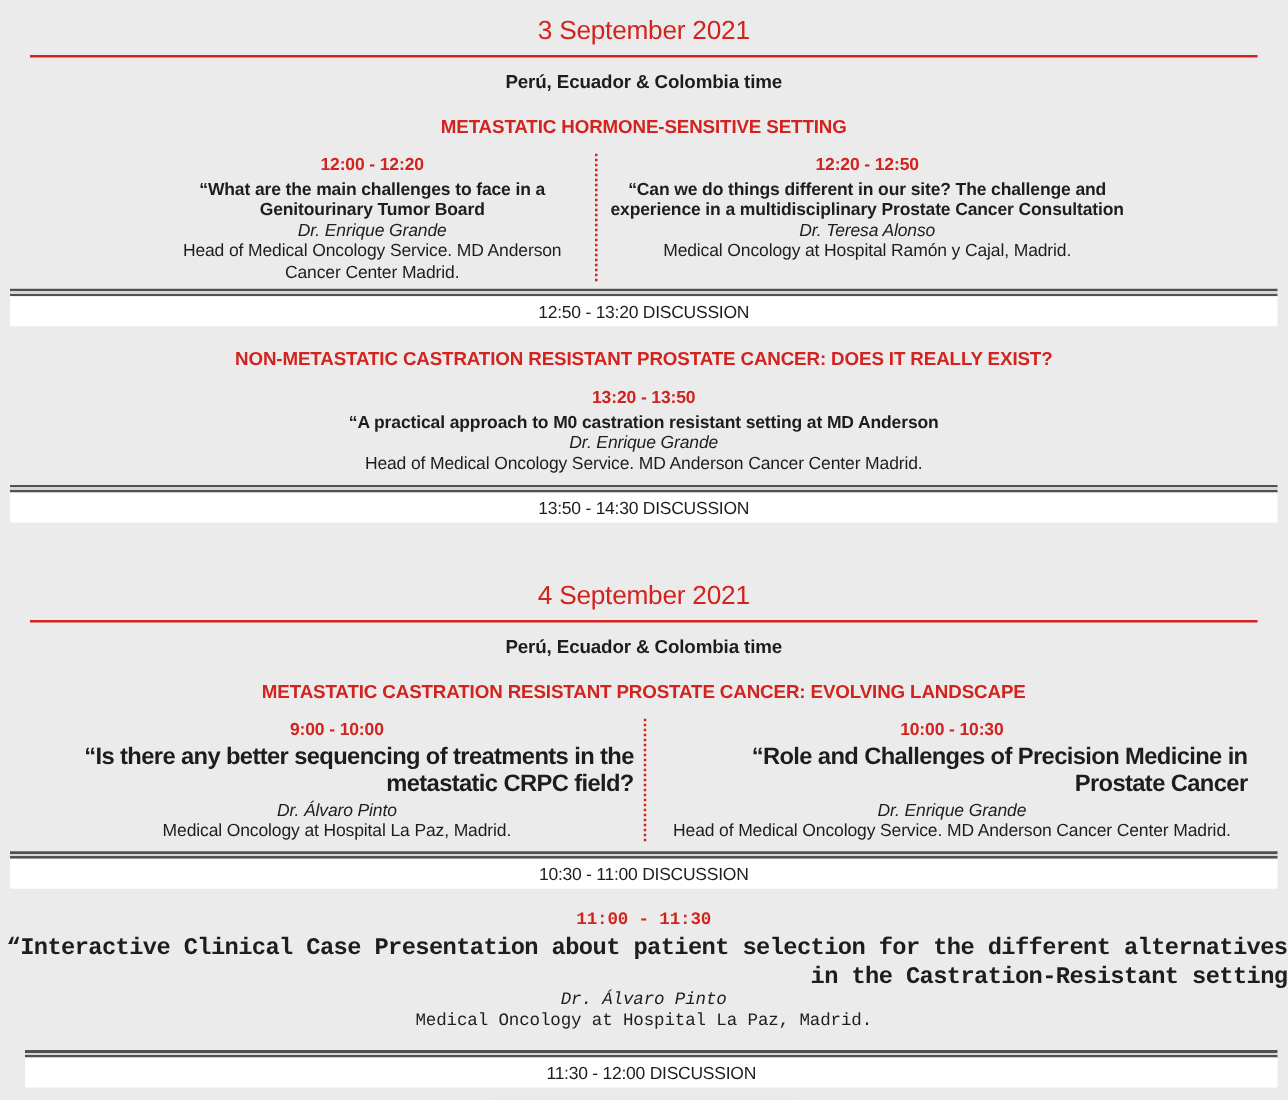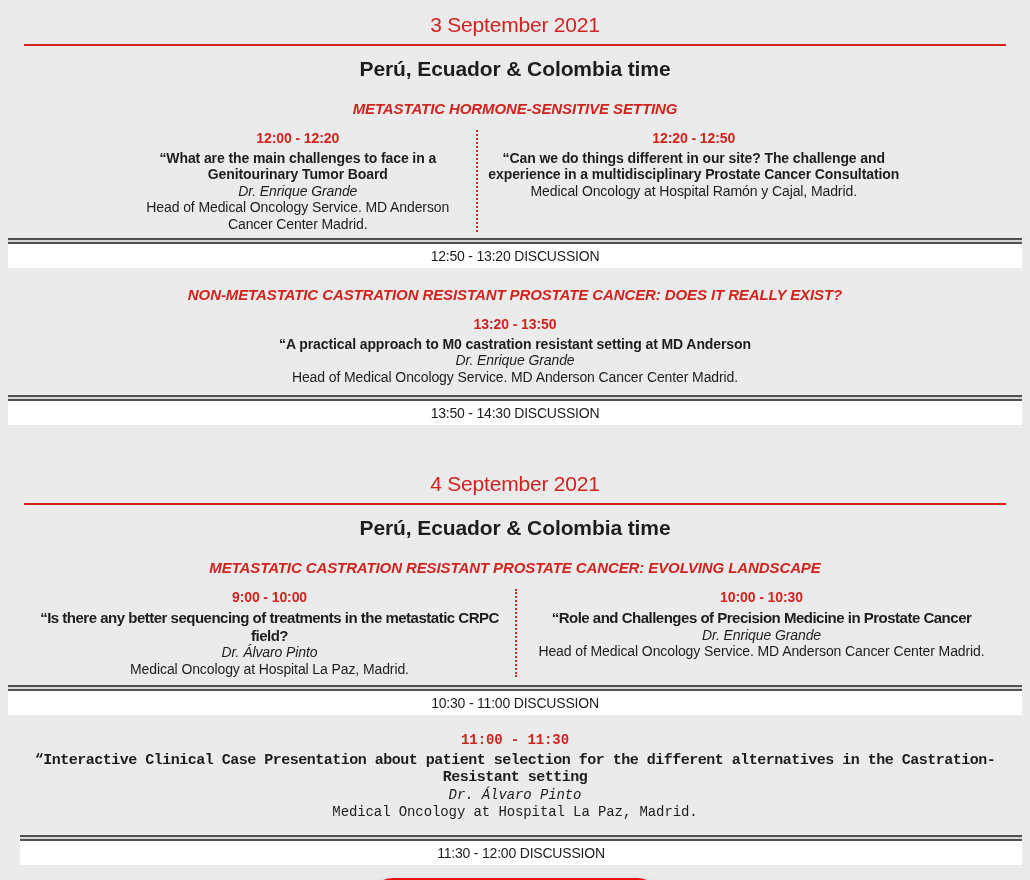--- a/index.html
+++ b/index.html
@@ -19,33 +19,33 @@
     color:var(--text_black);
   }
   .page{width:1030px;height:880px;padding-top:13px;}
 
   .day-title{
     color:var(--accent_red);
     font-size:21px;font-weight:normal;text-align:center;line-height:1.1;
     letter-spacing:-0.2px;
   }
   .title-rule{border-top:2px solid var(--accent_red);margin:8px 24px 0 24px;height:0;}
-  .tz{font-size:21px;font-weight:bold;text-align:center;margin-top:11px;letter-spacing:-0.1px;}
+  .tz{font-size:15px;font-weight:bold;text-align:center;margin-top:11px;letter-spacing:-0.1px;}
   .sec-heading{
     color:var(--accent_red);font-size:15px;font-weight:bold;text-align:center;
-    margin-top:19px;letter-spacing:-0.1px;font-style:italic;
+    margin-top:19px;letter-spacing:-0.1px;
   }
 
   .session{
     text-align:center;font-size:14px;line-height:1.18;letter-spacing:-0.1px;
   }
   .session .time{color:var(--accent_red);font-weight:bold;margin-bottom:3px;}
   .session .stitle{font-weight:bold;}
   .session .speaker{font-style:italic;}
-  .tight{letter-spacing:-0.5px;font-size:15px;}
+  .tight{letter-spacing:-0.5px;font-size:19px;text-align:right;}
 
   .cols{display:flex;margin-top:13px;align-items:stretch;}
   .cols-day1{width:790px;margin-left:auto;margin-right:auto;min-height:96px;}
   .cols-day1 .col-l{width:45%;padding:0 6px;}
   .cols-day1 .col-r{width:55%;padding:0 10px;}
   .cols-day2{margin-left:24px;margin-right:24px;min-height:72px;}
   .cols-day2 .col-l{width:50%;padding:0 8px;}
   .cols-day2 .col-r{width:50%;padding:0 8px;}
   .col-r{border-left:2px dotted var(--accent_red);}
   .ttl-narrow{max-width:335px;margin:0 auto;}
@@ -104,20 +104,21 @@
     <div class="cols cols-day1">
       <div class="session col-l">
         <div class="time">12:00 - 12:20</div>
         <div class="stitle ttl-narrow">“What are the main challenges to face in a Genitourinary Tumor Board</div>
         <div class="speaker">Dr. Enrique Grande</div>
         <div class="aff-narrow">Head of Medical Oncology Service. MD Anderson Cancer Center Madrid.</div>
       </div>
       <div class="session col-r">
         <div class="time">12:20 - 12:50</div>
         <div class="stitle">“Can we do things different in our site? The challenge and experience in a multidisciplinary Prostate Cancer Consultation</div>
+        <div class="speaker">Dr. Teresa Alonso</div>
         <div>Medical Oncology at Hospital Ramón y Cajal, Madrid.</div>
       </div>
     </div>
 
     <div class="discussion mt6">
       <div class="dbl"></div>
       <div class="bar">12:50 - 13:20 DISCUSSION</div>
     </div>
 
     <div class="sec-heading" style="margin-top:18px;">NON-METASTATIC CASTRATION RESISTANT PROSTATE CANCER: DOES IT REALLY EXIST?</div>

